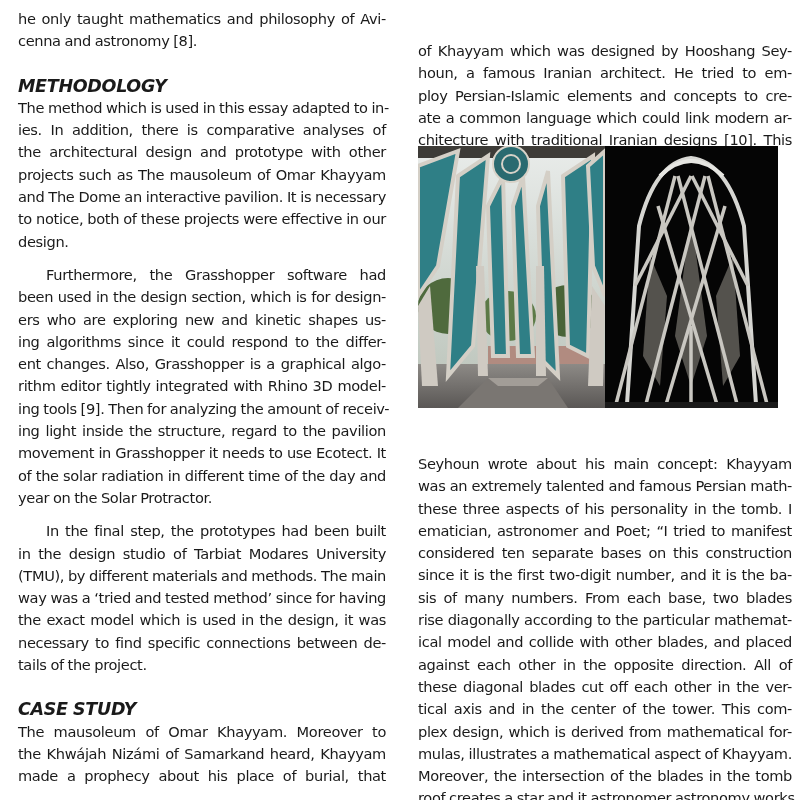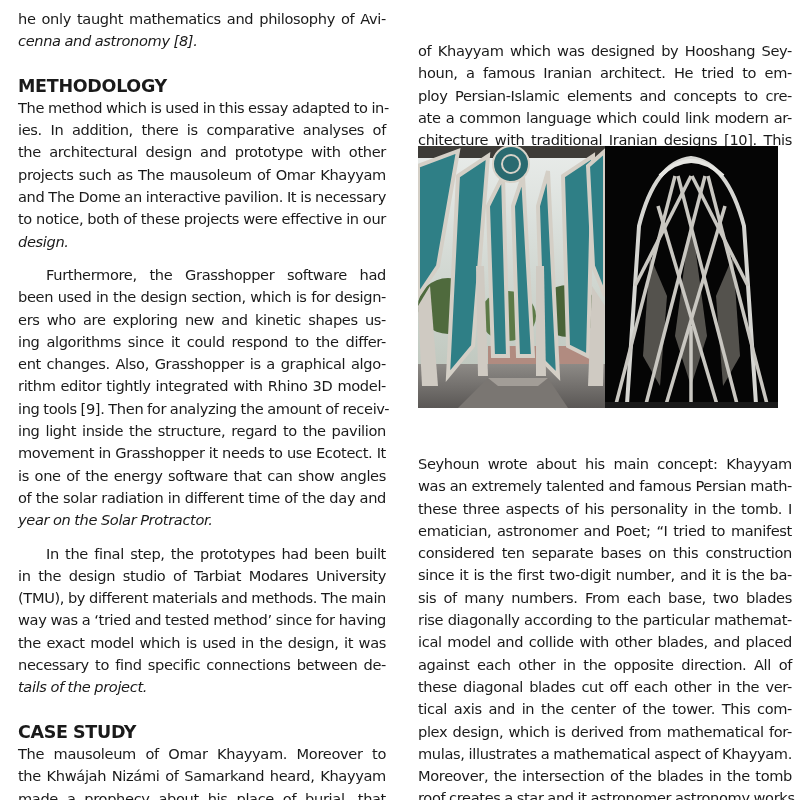--- a/index.html
+++ b/index.html
@@ -35,34 +35,34 @@
   .line {
     display: block;
     white-space: nowrap;
     text-align: justify;
     text-align-last: justify;
     height: 22.3px;
     overflow: visible;
   }
   .line.last {
     text-align-last: left;
-    font-style: italic;
   }
   .indent {
     padding-left: 28px;
     margin-top: 11px;
   }
   .heading {
     font-weight: bold;
     font-size: 17.5px;
     letter-spacing: -0.3px;
     display: block;
     height: 22.3px;
     line-height: 22.3px;
     margin-top: 22px;
+    font-style: italic;
   }
   b.runin {
     font-weight: normal;
   }
   .figure {
     position: absolute;
     left: 418px;
     top: 146px;
     width: 360px;
     height: 262px;
@@ -108,21 +108,20 @@
   <div>
     <span class="line indent">Furthermore, the Grasshopper software had</span>
     <span class="line">been used in the design section, which is for design-</span>
     <span class="line">ers who are exploring new and kinetic shapes us-</span>
     <span class="line">ing algorithms since it could respond to the differ-</span>
     <span class="line">ent changes.  Also, Grasshopper is a graphical algo-</span>
     <span class="line">rithm editor tightly integrated with Rhino 3D model-</span>
     <span class="line">ing tools [9]. Then for analyzing the amount of receiv-</span>
     <span class="line">ing light inside the structure, regard to the pavilion</span>
     <span class="line">movement in Grasshopper it needs to use Ecotect. It</span>
-    <span class="line">is one of the energy software that can show angles</span>
     <span class="line">of the solar radiation in different time of the day and</span>
     <span class="line last">year on the Solar Protractor.</span>
   </div>
   <div>
     <span class="line indent">In the final step, the prototypes had been built</span>
     <span class="line">in the design studio of Tarbiat Modares University</span>
     <span class="line">(TMU), by different materials and methods. The main</span>
     <span class="line">way was a ‘tried and tested method’ since for having</span>
     <span class="line">the exact model which is used in the design, it was</span>
     <span class="line">necessary to find specific connections between de-</span>

